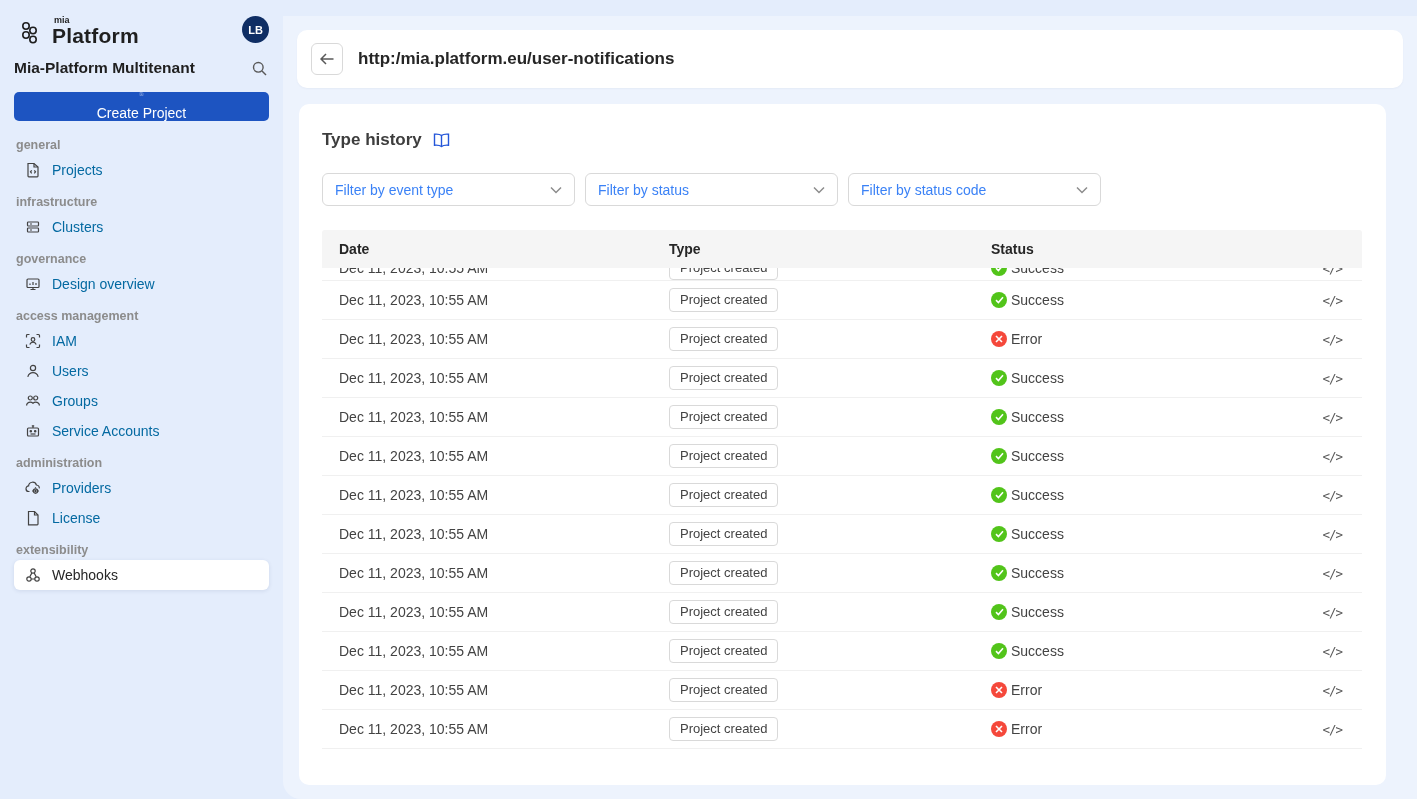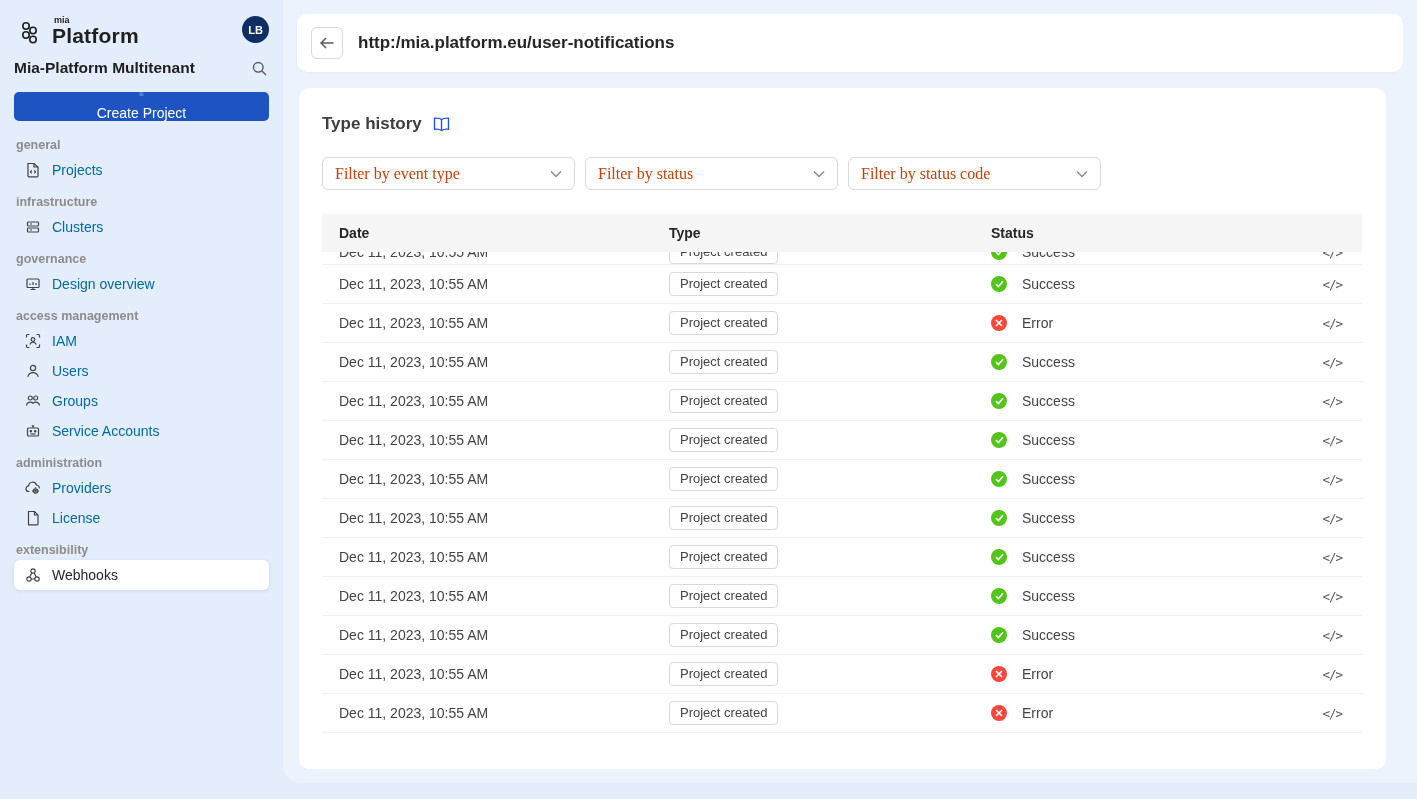--- a/index.html
+++ b/index.html
@@ -31,55 +31,55 @@
                 color:#fff; font-size:14px; font-family:inherit; display:flex; align-items:center;
                 justify-content:center; gap:9px; width:calc(100% - 28px); cursor:pointer;flex-direction:column; }
   .nav { padding:7px 14px 0; }
   .section-label { color:#8c8c8c; font-size:12.5px; margin:10px 2px 3px;font-weight:bold; }
   .nav-item { display:flex; align-items:center; gap:11px; height:30px; padding:0 11px;
               border-radius:6px; color:#0369a1; font-size:14px; cursor:pointer; }
   .nav-item.active { background:#fff; box-shadow:0 1px 4px rgba(20,40,90,.10); color:#262626; }
   .nav-icon { width:16px; height:16px; color:#434343; flex:0 0 16px; }
 
   
-  .main { position:absolute; left:283px; top:0; right:0; height:783px;
+  .main { position:absolute; left:283px; top:16px; right:0; height:783px;
           background:#edf3fd; border-radius:0 0 0 18px; }
   .topbar { margin:14px 14px 0; height:58px; background:#fff; border-radius:10px;
             display:flex; align-items:center; padding:0 14px; gap:15px;
             box-shadow:0 1px 2px rgba(20,40,90,.04); }
   .back-btn { width:32px; height:32px; border:1px solid #d9d9d9; border-radius:6px; background:#fff;
               display:flex; align-items:center; justify-content:center; color:#595959; cursor:pointer; }
   .url-title { font-size:17px; font-weight:bold; color:#262626; }
 
   .card { margin:16px 31px 0 16px; height:681px; background:#fff; border-radius:10px;
           padding:26px 24px 0 23px; }
   .heading-row { display:flex; align-items:center; gap:11px; }
   .heading { font-size:17px; font-weight:bold; color:#3d3d3d; }
   .book-icon { color:#2456d9; cursor:pointer; }
 
   .filters { display:flex; gap:10px; margin-top:23px; }
   .select { width:253px; height:33px; border:1px solid #d9d9d9; border-radius:6px; background:#fff;
             display:flex; align-items:center; justify-content:space-between; padding:0 12px; cursor:pointer; }
-  .select .ph { color:#c2410c; font-size:16px;font-family:Liberation Serif, serif; }
+  .select .ph { color:#3b82f6; font-size:14px; }
   .chev { color:#8c8c8c; }
 
   
   .table { margin-top:24px; }
   .thead { display:flex; align-items:center; height:38px; background:#f5f5f5;
            border-radius:3px 3px 0 0; font-size:14px; font-weight:bold; color:#262626; }
   .col-date   { width:347px; padding-left:17px; }
   .col-type   { width:322px; }
   .col-status { flex:1; }
   .col-action { width:56px; display:flex; justify-content:flex-end; padding-right:20px; }
   .row { display:flex; align-items:center; height:39px; border-bottom:1px solid #f0f0f0;
          font-size:14px; color:#434343; background:#fff; }
   .partial-clip { height:13px; overflow:hidden; display:flex; flex-direction:column; justify-content:flex-end; }
   .tag { display:inline-block; border:1px solid #d9d9d9; border-radius:4px; background:#fff;
          padding:3px 10px 4px; font-size:13px; color:#434343; }
-  .status { display:flex; align-items:center; gap:15px;text-align:center; }
+  .status { display:flex; align-items:center; gap:4px;text-align:center; }
   .dot { width:16px; height:16px; border-radius:50%; display:flex; align-items:center;
          justify-content:center; color:#fff; }
   .dot.success { background:#52c41a; }
   .dot.error   { background:#f5483b; }
   .code-icon { font-family:"DejaVu Sans Mono", monospace; font-size:12.5px; color:#595959;
                letter-spacing:-1px; cursor:pointer; }
 </style>
 </head>
 <body>
 

